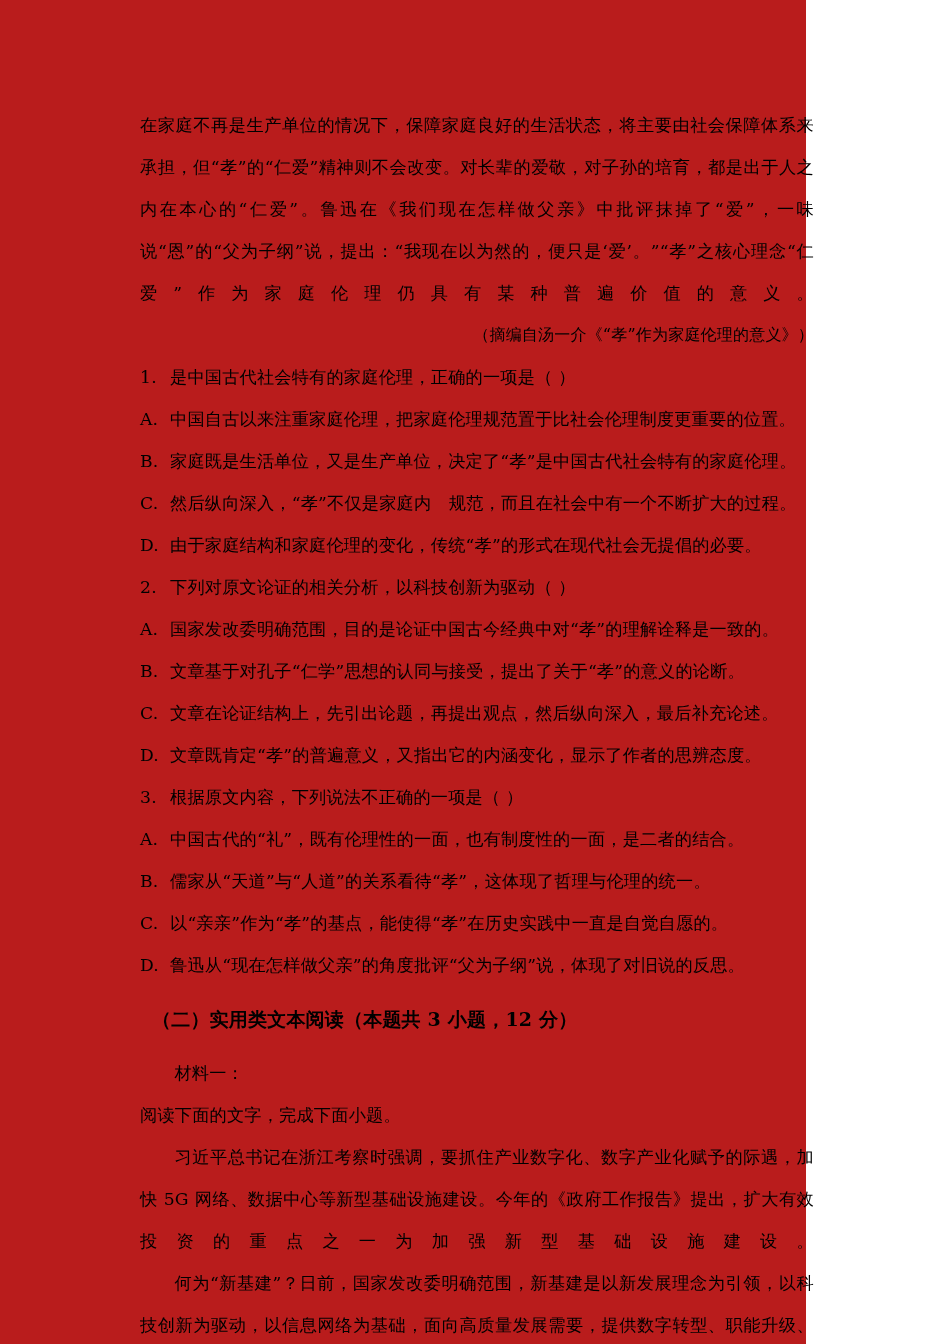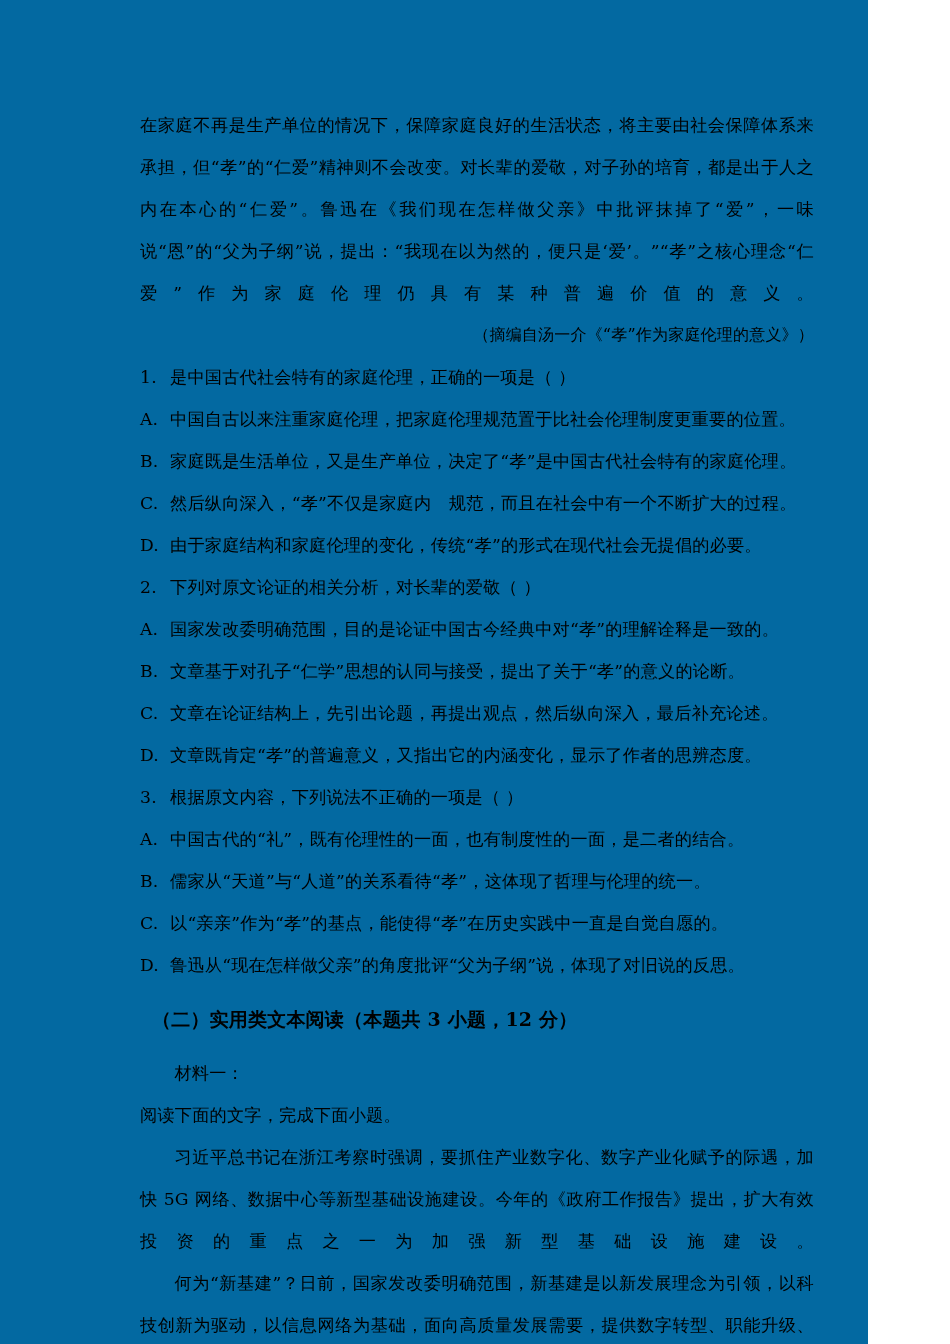--- a/index.html
+++ b/index.html
@@ -9,23 +9,23 @@
   }
   body {
     width: 950px;
     height: 1344px;
     font-family: "DejaVu Serif", "Liberation Serif", serif;
     color: #000000;
     overflow: hidden;
   }
   .page {
     position: relative;
-    width: 868px;
+    width: 806px;
     height: 1344px;
-    background: #0369a1;
+    background: #b91c1c;
     box-sizing: border-box;
     padding: 104px 138px 0 140px;
   }
   .doc-body {
     width: 674px;
   }
 
   
   .para {
     font-size: 17.2px;
@@ -122,21 +122,21 @@
       <span class="opt-label">C.</span>
       <span class="opt-text">然后纵向深入，“孝”不仅是家庭内　规范，而且在社会中有一个不断扩大的过程。</span>
     </div>
     <div class="opt-row">
       <span class="opt-label">D.</span>
       <span class="opt-text">由于家庭结构和家庭伦理的变化，传统“孝”的形式在现代社会无提倡的必要。</span>
     </div>
 
     <div class="q-row">
       <span class="q-label">2.</span>
-      <span class="q-text">下列对原文论证的相关分析，对长辈的爱敬（    ）</span>
+      <span class="q-text">下列对原文论证的相关分析，以科技创新为驱动（    ）</span>
     </div>
     <div class="opt-row">
       <span class="opt-label">A.</span>
       <span class="opt-text">国家发改委明确范围，目的是论证中国古今经典中对“孝”的理解诠释是一致的。</span>
     </div>
     <div class="opt-row">
       <span class="opt-label">B.</span>
       <span class="opt-text">文章基于对孔子“仁学”思想的认同与接受，提出了关于“孝”的意义的论断。</span>
     </div>
     <div class="opt-row">

